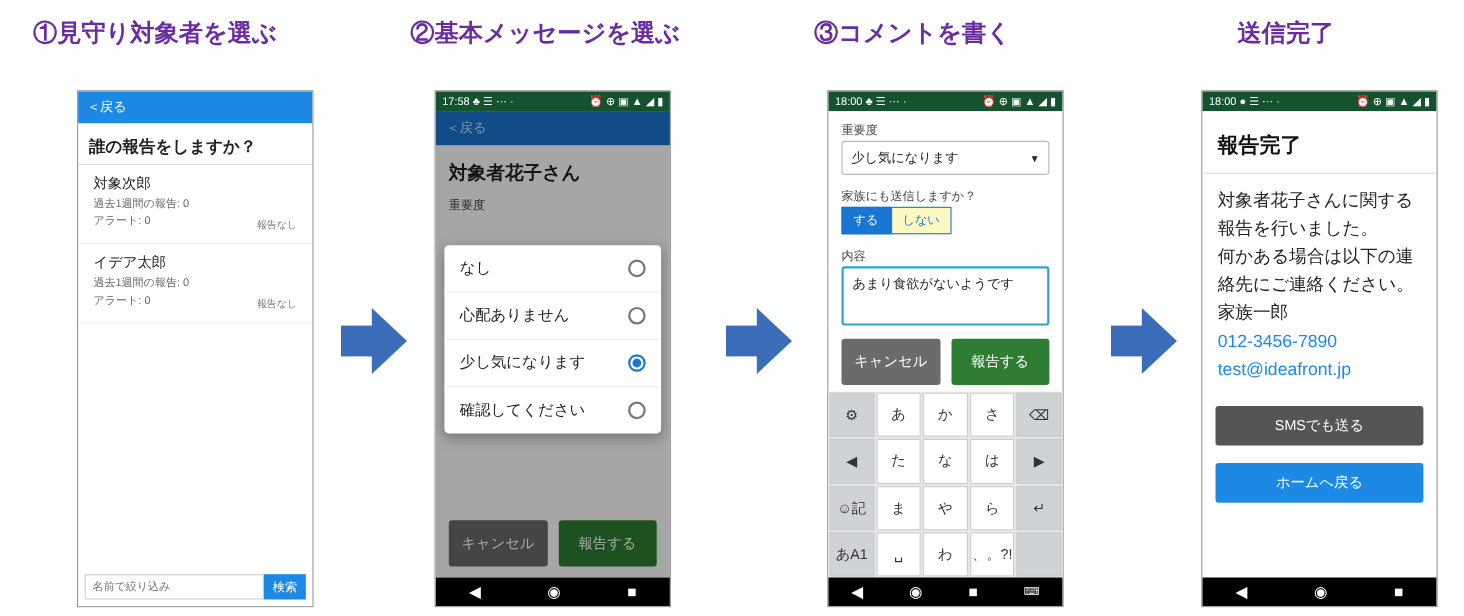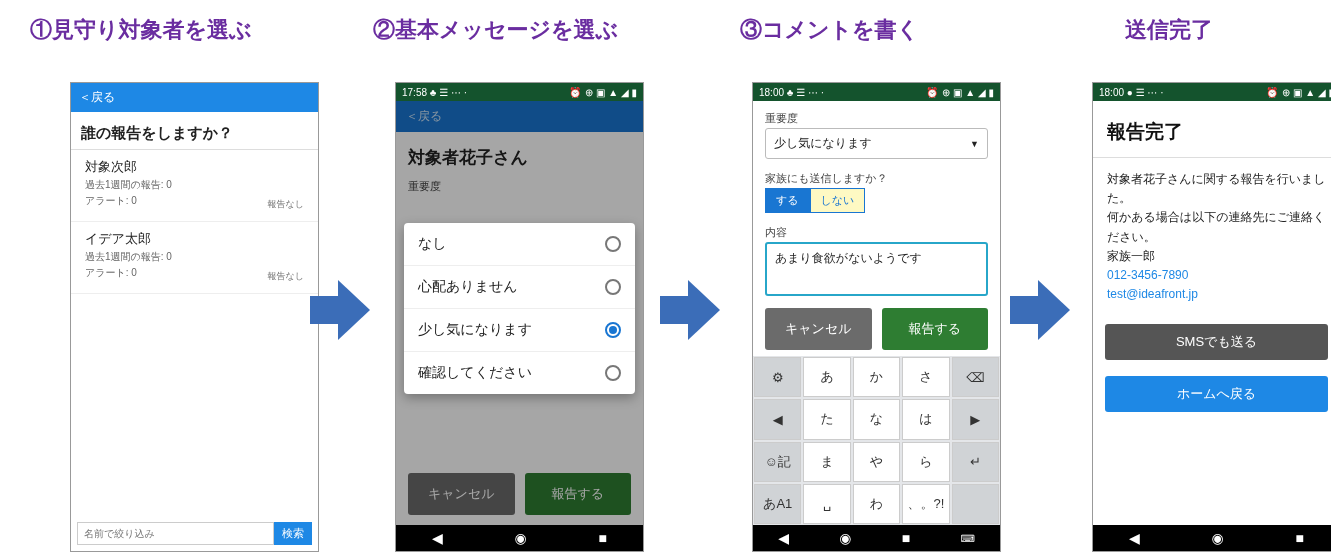--- a/index.html
+++ b/index.html
@@ -17,21 +17,21 @@
     top: 15px;
     font-size: 22px;
     font-weight: bold;
     color: #6a2da0;
     white-space: nowrap;
   }
 
   .phone {
     position: absolute;
     top: 82px;
-    width: 249px;
+    width: 215px;
     height: 470px;
     border: 1px solid #999;
     background: #fff;
     font-size: 11px;
     overflow: hidden;
     display: flex;
     flex-direction: column;
   }
 
   
@@ -138,21 +138,21 @@
     align-items:center; justify-content:center; font-size:13px; color:#333;
     margin:1px;
   }
   .kcell.fn { background:#d0d3d6; }
 
   
   .done-title {
     padding:18px 14px 12px; font-size:19px; font-weight:bold; color:#111;
     border-bottom:1px solid #ddd;
   }
-  .done-body { padding:12px 14px; font-size:12px; color:#222; line-height:1.6;}
+  .done-body { padding:12px 14px; font-size:16px; color:#222; line-height:1.6;}
   .link { color:#1e88e5; }
   .big-btn {
     margin:8px 12px; text-align:center; padding:9px 0; color:#fff;
     border-radius:3px; font-size:13px;
   }
   .big-grey { background:#555;}
   .big-blue { background:#1e88e5;}
 
   
   .arrow {

